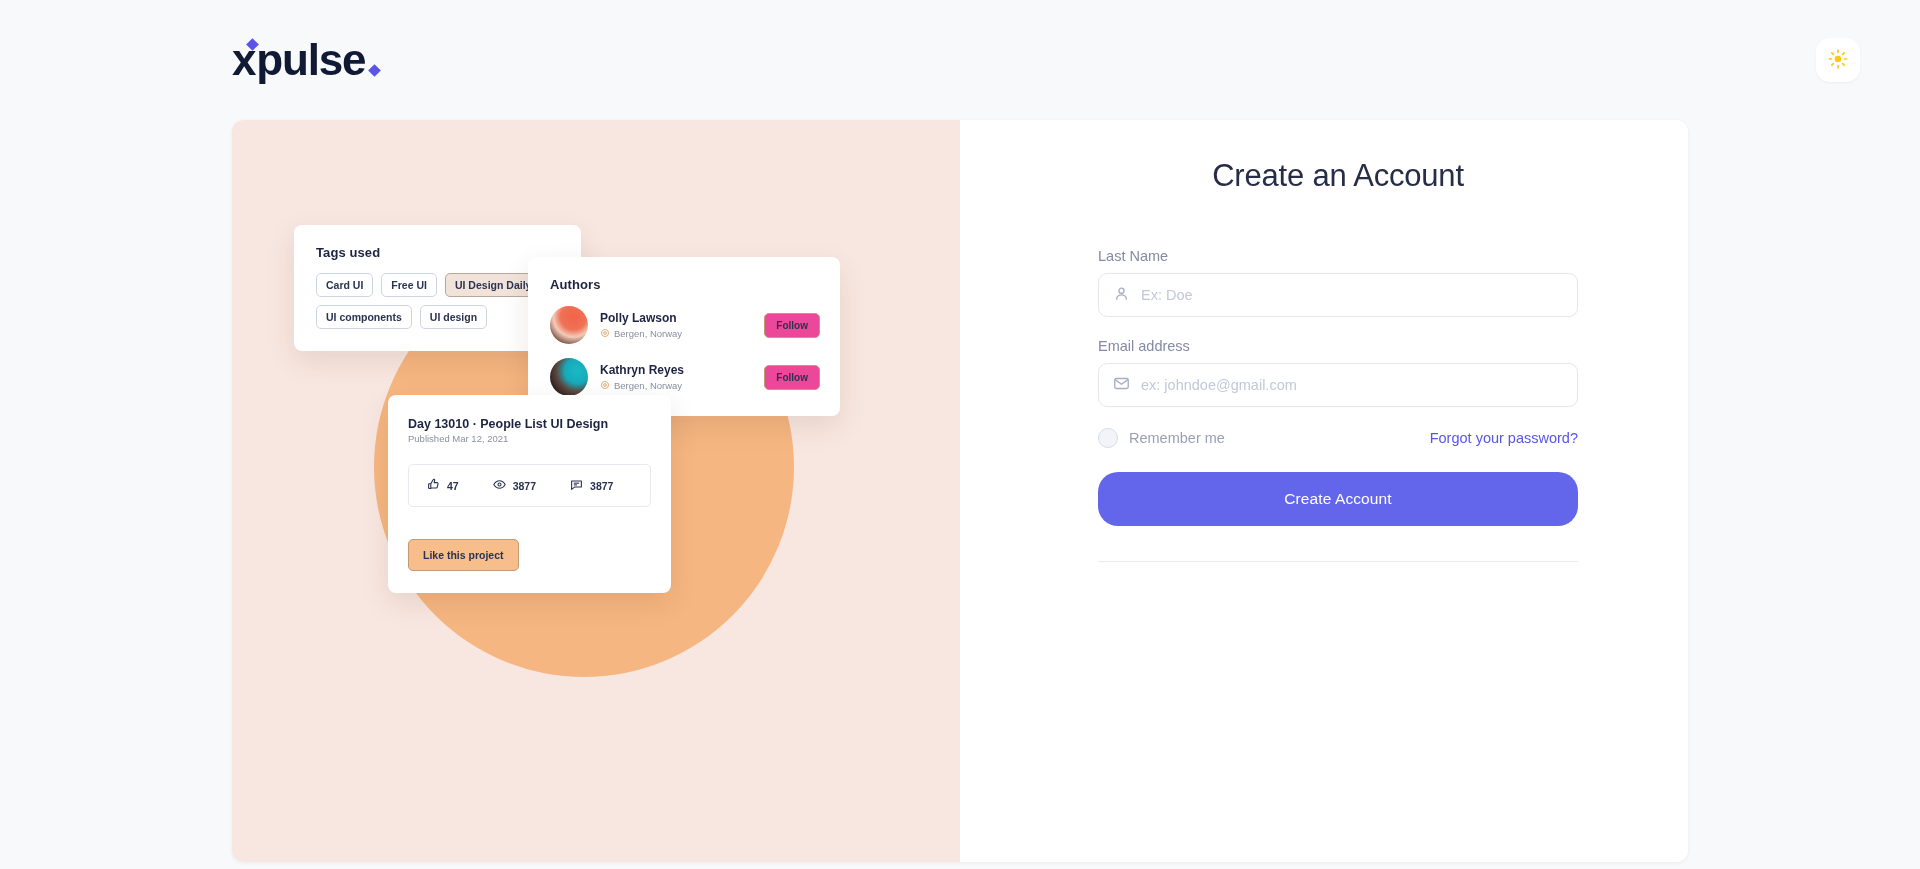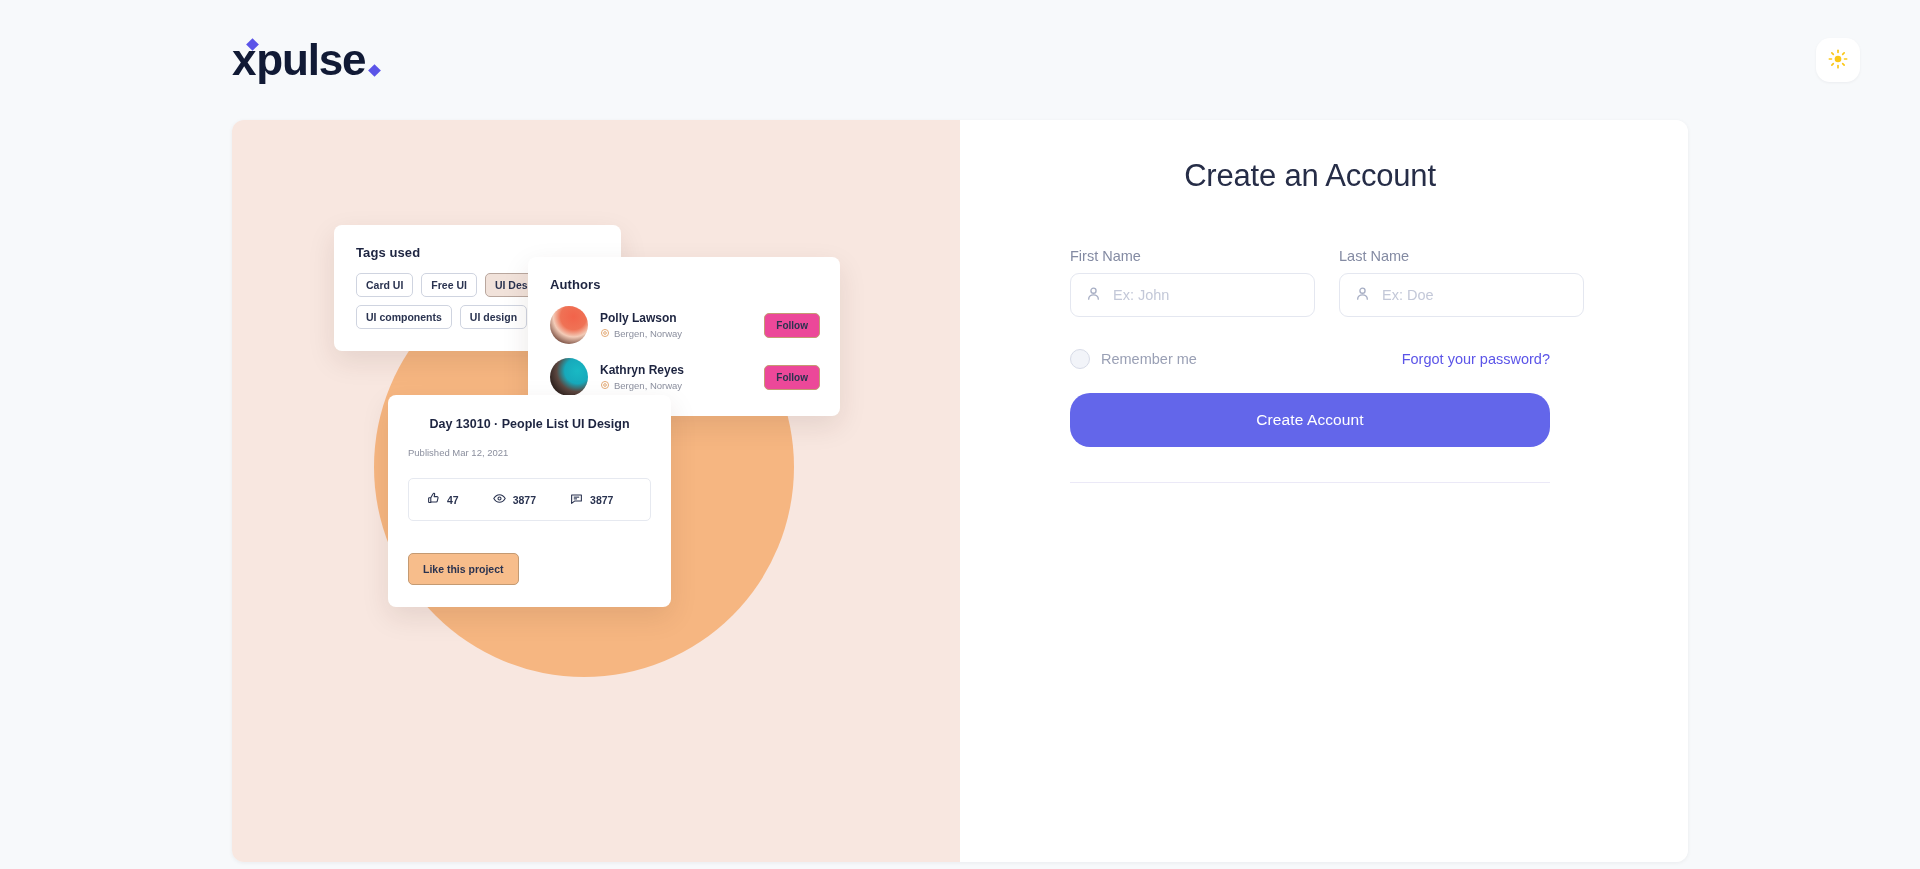--- a/index.html
+++ b/index.html
@@ -109,21 +109,20 @@
     border-radius: 8px;
     box-shadow: 0 10px 28px rgba(60,30,20,.10);
   }
 
   
   .tags-card {
     left: 62px;
     top: 105px;
     width: 287px;
     padding: 20px 22px 22px;
-    margin-left: 40px;
   }
   .mini-title {
     font-size: 13px;
     font-weight: 700;
     color: #1d2440;
     letter-spacing: .1px;
     margin-bottom: 13px;
   }
   .tag-row { display: flex; flex-wrap: wrap; gap: 8px; }
   .tag {
@@ -191,22 +190,21 @@
   .project-card {
     left: 156px;
     top: 275px;
     width: 283px;
     padding: 22px 20px 22px;
   }
   .proj-title {
     font-size: 12.5px;
     font-weight: 700;
     color: #1d2440;
-    margin-bottom: 16px;
-    text-align: center;
+    margin-bottom: 2px;
   }
   .proj-pub { font-size: 9.5px; color: #8b8f9e; }
   .stats-box {
     margin-top: 20px;
     border: 1px solid #e6e9f0;
     border-radius: 5px;
     display: flex;
     align-items: center;
     gap: 34px;
     padding: 13px 18px;
@@ -232,21 +230,21 @@
     font-family: inherit;
   }
 
   
   .form-panel {
     flex: 1;
     background: #ffffff;
     padding: 38px 110px 0;
     display: flex;
     flex-direction: column;
-    align-items: flex-start;
+    align-items: flex-end;
   }
   .form-inner { width: 480px; }
 
   .form-title {
     font-size: 31px;
     font-weight: 400;
     color: #262d47;
     text-align: center;
     letter-spacing: -.2px;
     margin-bottom: 54px;
@@ -466,47 +464,47 @@
       <button class="like-btn">Like this project</button>
     </div>
   </div>
 
   <div class="form-panel">
     <div class="form-inner">
 
       <h1 class="form-title">Create an Account</h1>
 
       <div class="field-row">
-        <div class="field">
-          <label class="field-label">First Name</label>
-          <div class="input-wrap">
-            <span>
-              <svg width="17" height="17" viewBox="0 0 24 24" fill="none" stroke="#a7aec4" stroke-width="1.9" stroke-linecap="round">
-                <circle cx="12" cy="8" r="3.6"></circle>
-                <path d="M5.2 20c0-3.6 3-6.1 6.8-6.1s6.8 2.5 6.8 6.1"></path>
-              </svg>
-            </span>
-            <input type="text" placeholder="Ex: John" style="">
-          </div>
-        </div>
 
         <div class="field">
           <label class="field-label">Last Name</label>
           <div class="input-wrap">
             <span>
               <svg width="17" height="17" viewBox="0 0 24 24" fill="none" stroke="#a7aec4" stroke-width="1.9" stroke-linecap="round">
                 <circle cx="12" cy="8" r="3.6"></circle>
                 <path d="M5.2 20c0-3.6 3-6.1 6.8-6.1s6.8 2.5 6.8 6.1"></path>
               </svg>
             </span>
             <input type="text" placeholder="Ex: Doe" style="">
           </div>
         </div>
       </div>
 
+      <div class="field">
+        <label class="field-label">Email address</label>
+        <div class="input-wrap">
+          <span>
+            <svg width="17" height="17" viewBox="0 0 24 24" fill="none" stroke="#a7aec4" stroke-width="1.9" stroke-linejoin="round">
+              <rect x="2.5" y="5" width="19" height="14" rx="2"></rect>
+              <path d="M3 6.5l9 6.5 9-6.5"></path>
+            </svg>
+          </span>
+          <input type="email" placeholder="ex: johndoe@gmail.com" style="">
+        </div>
+      </div>
 
 
       <div class="options-row">
         <div class="remember">
           <span class="checkbox-circle"></span>
           <span class="remember-label">Remember me</span>
         </div>
         <a class="forgot-link">Forgot your password?</a>
       </div>
 

